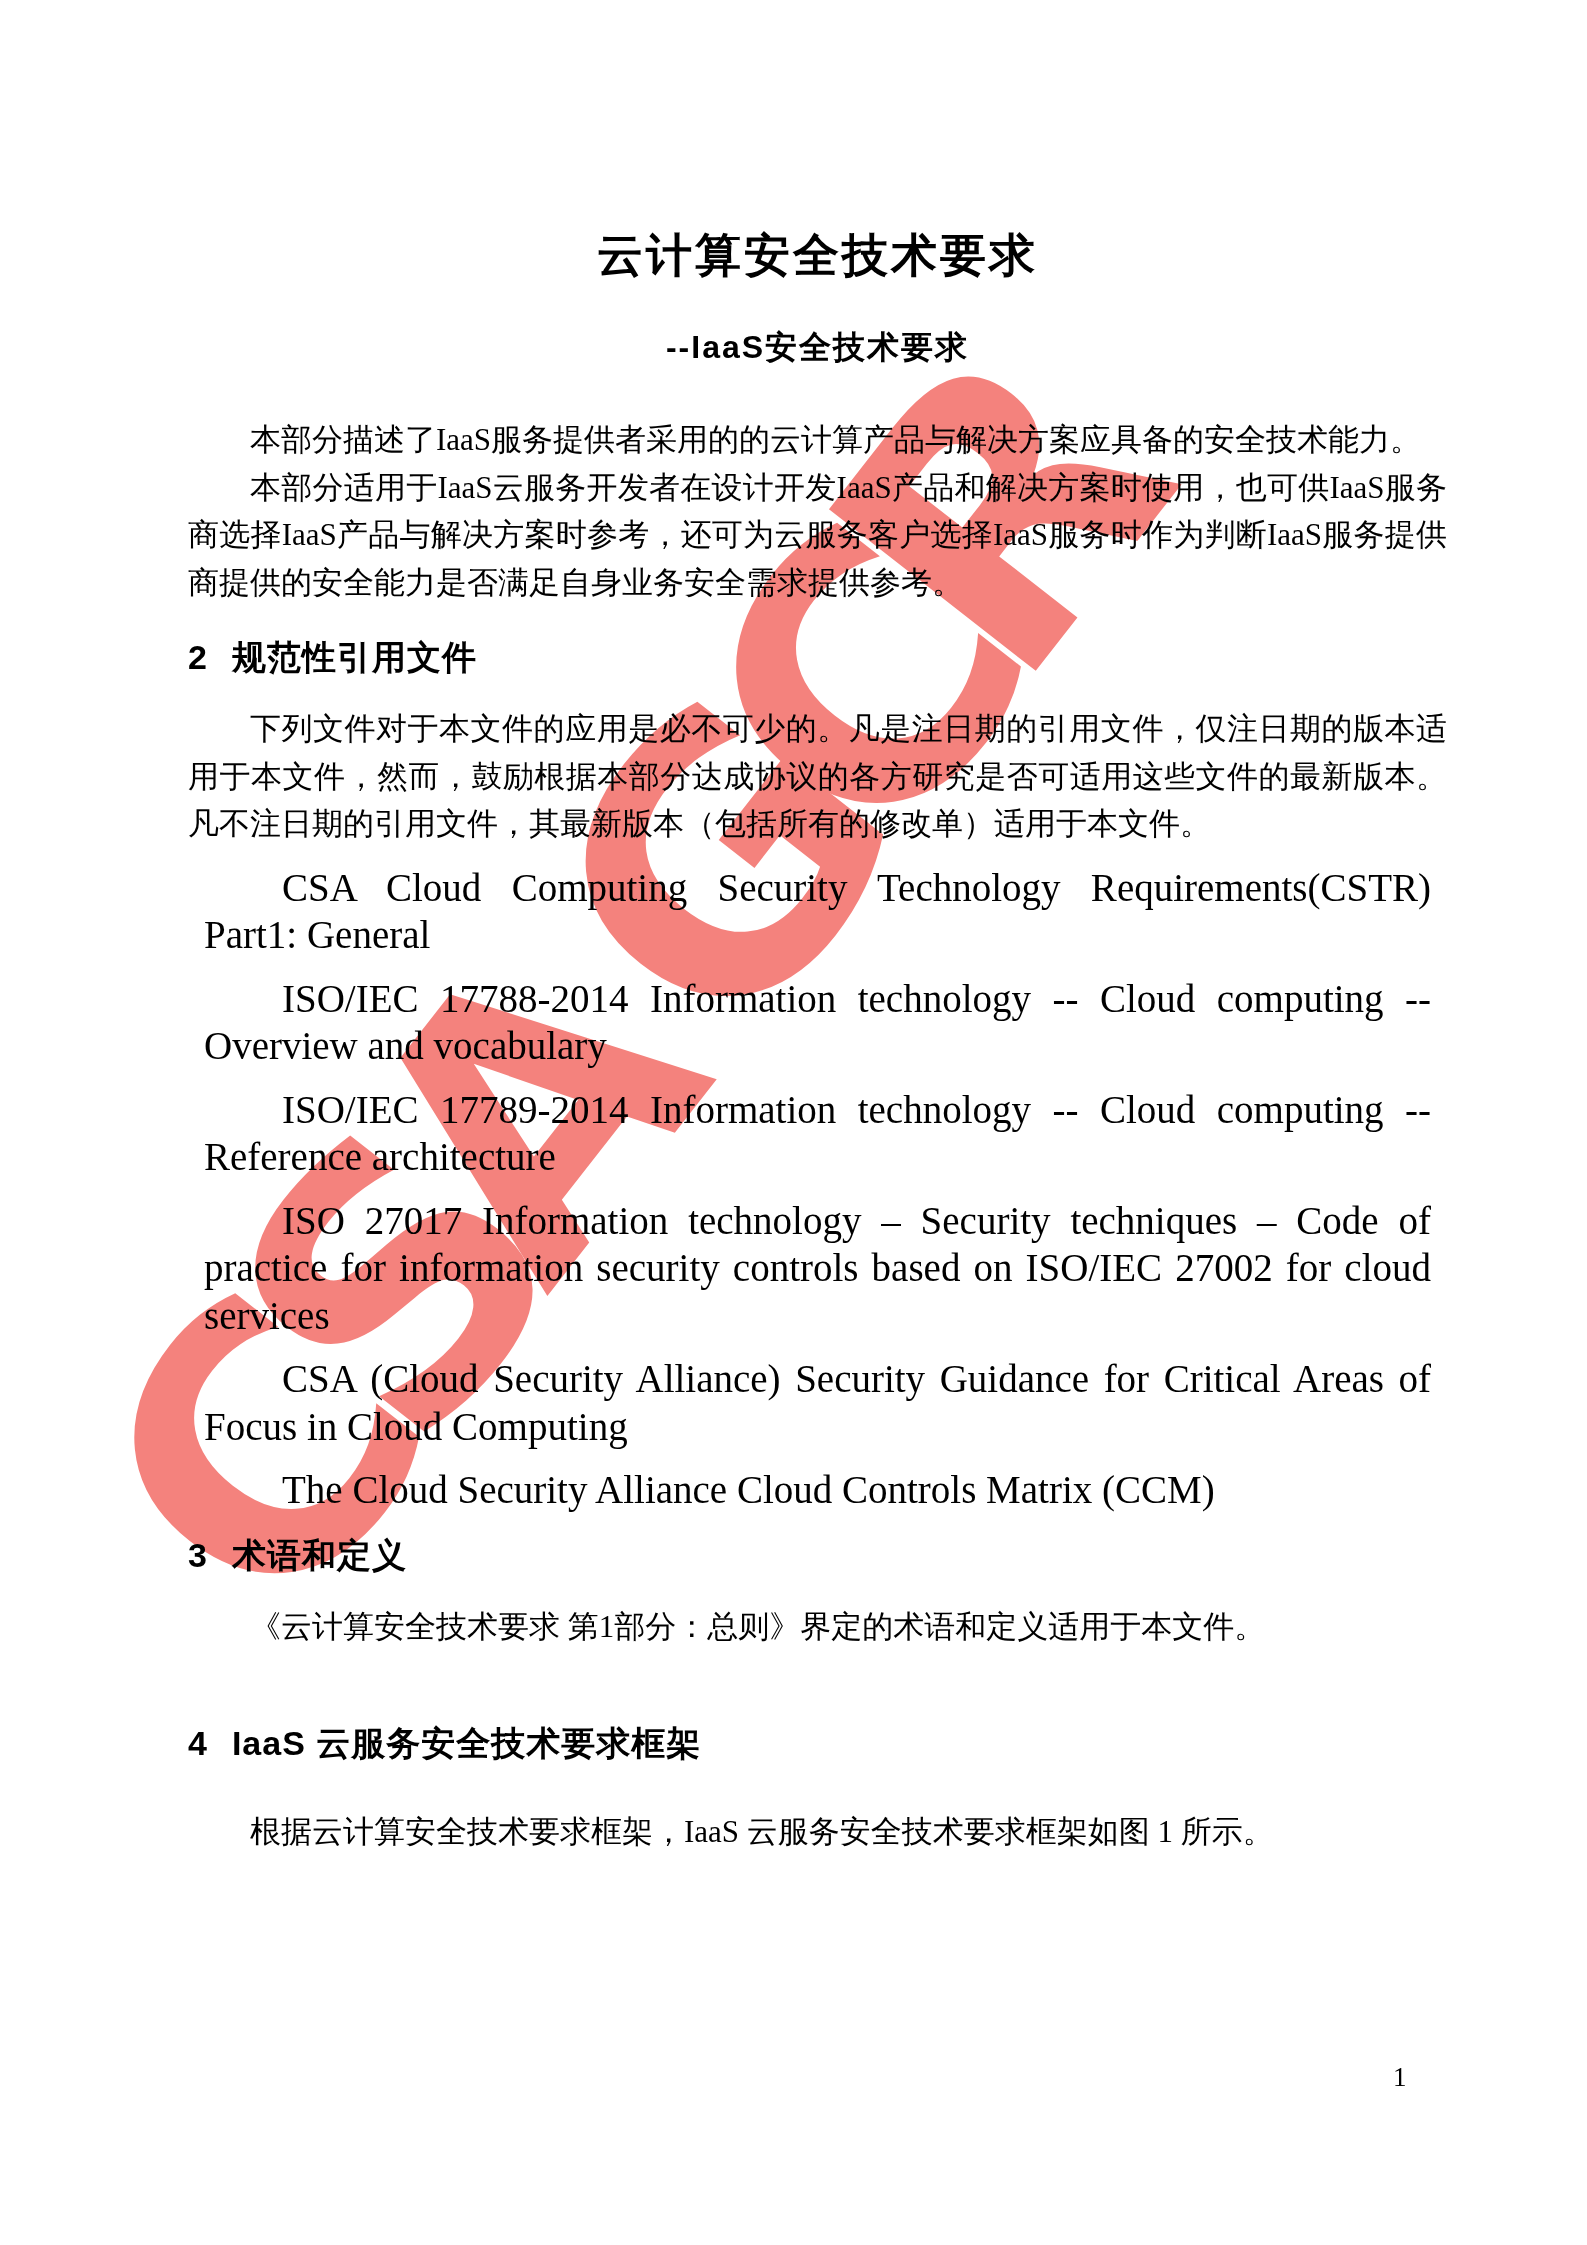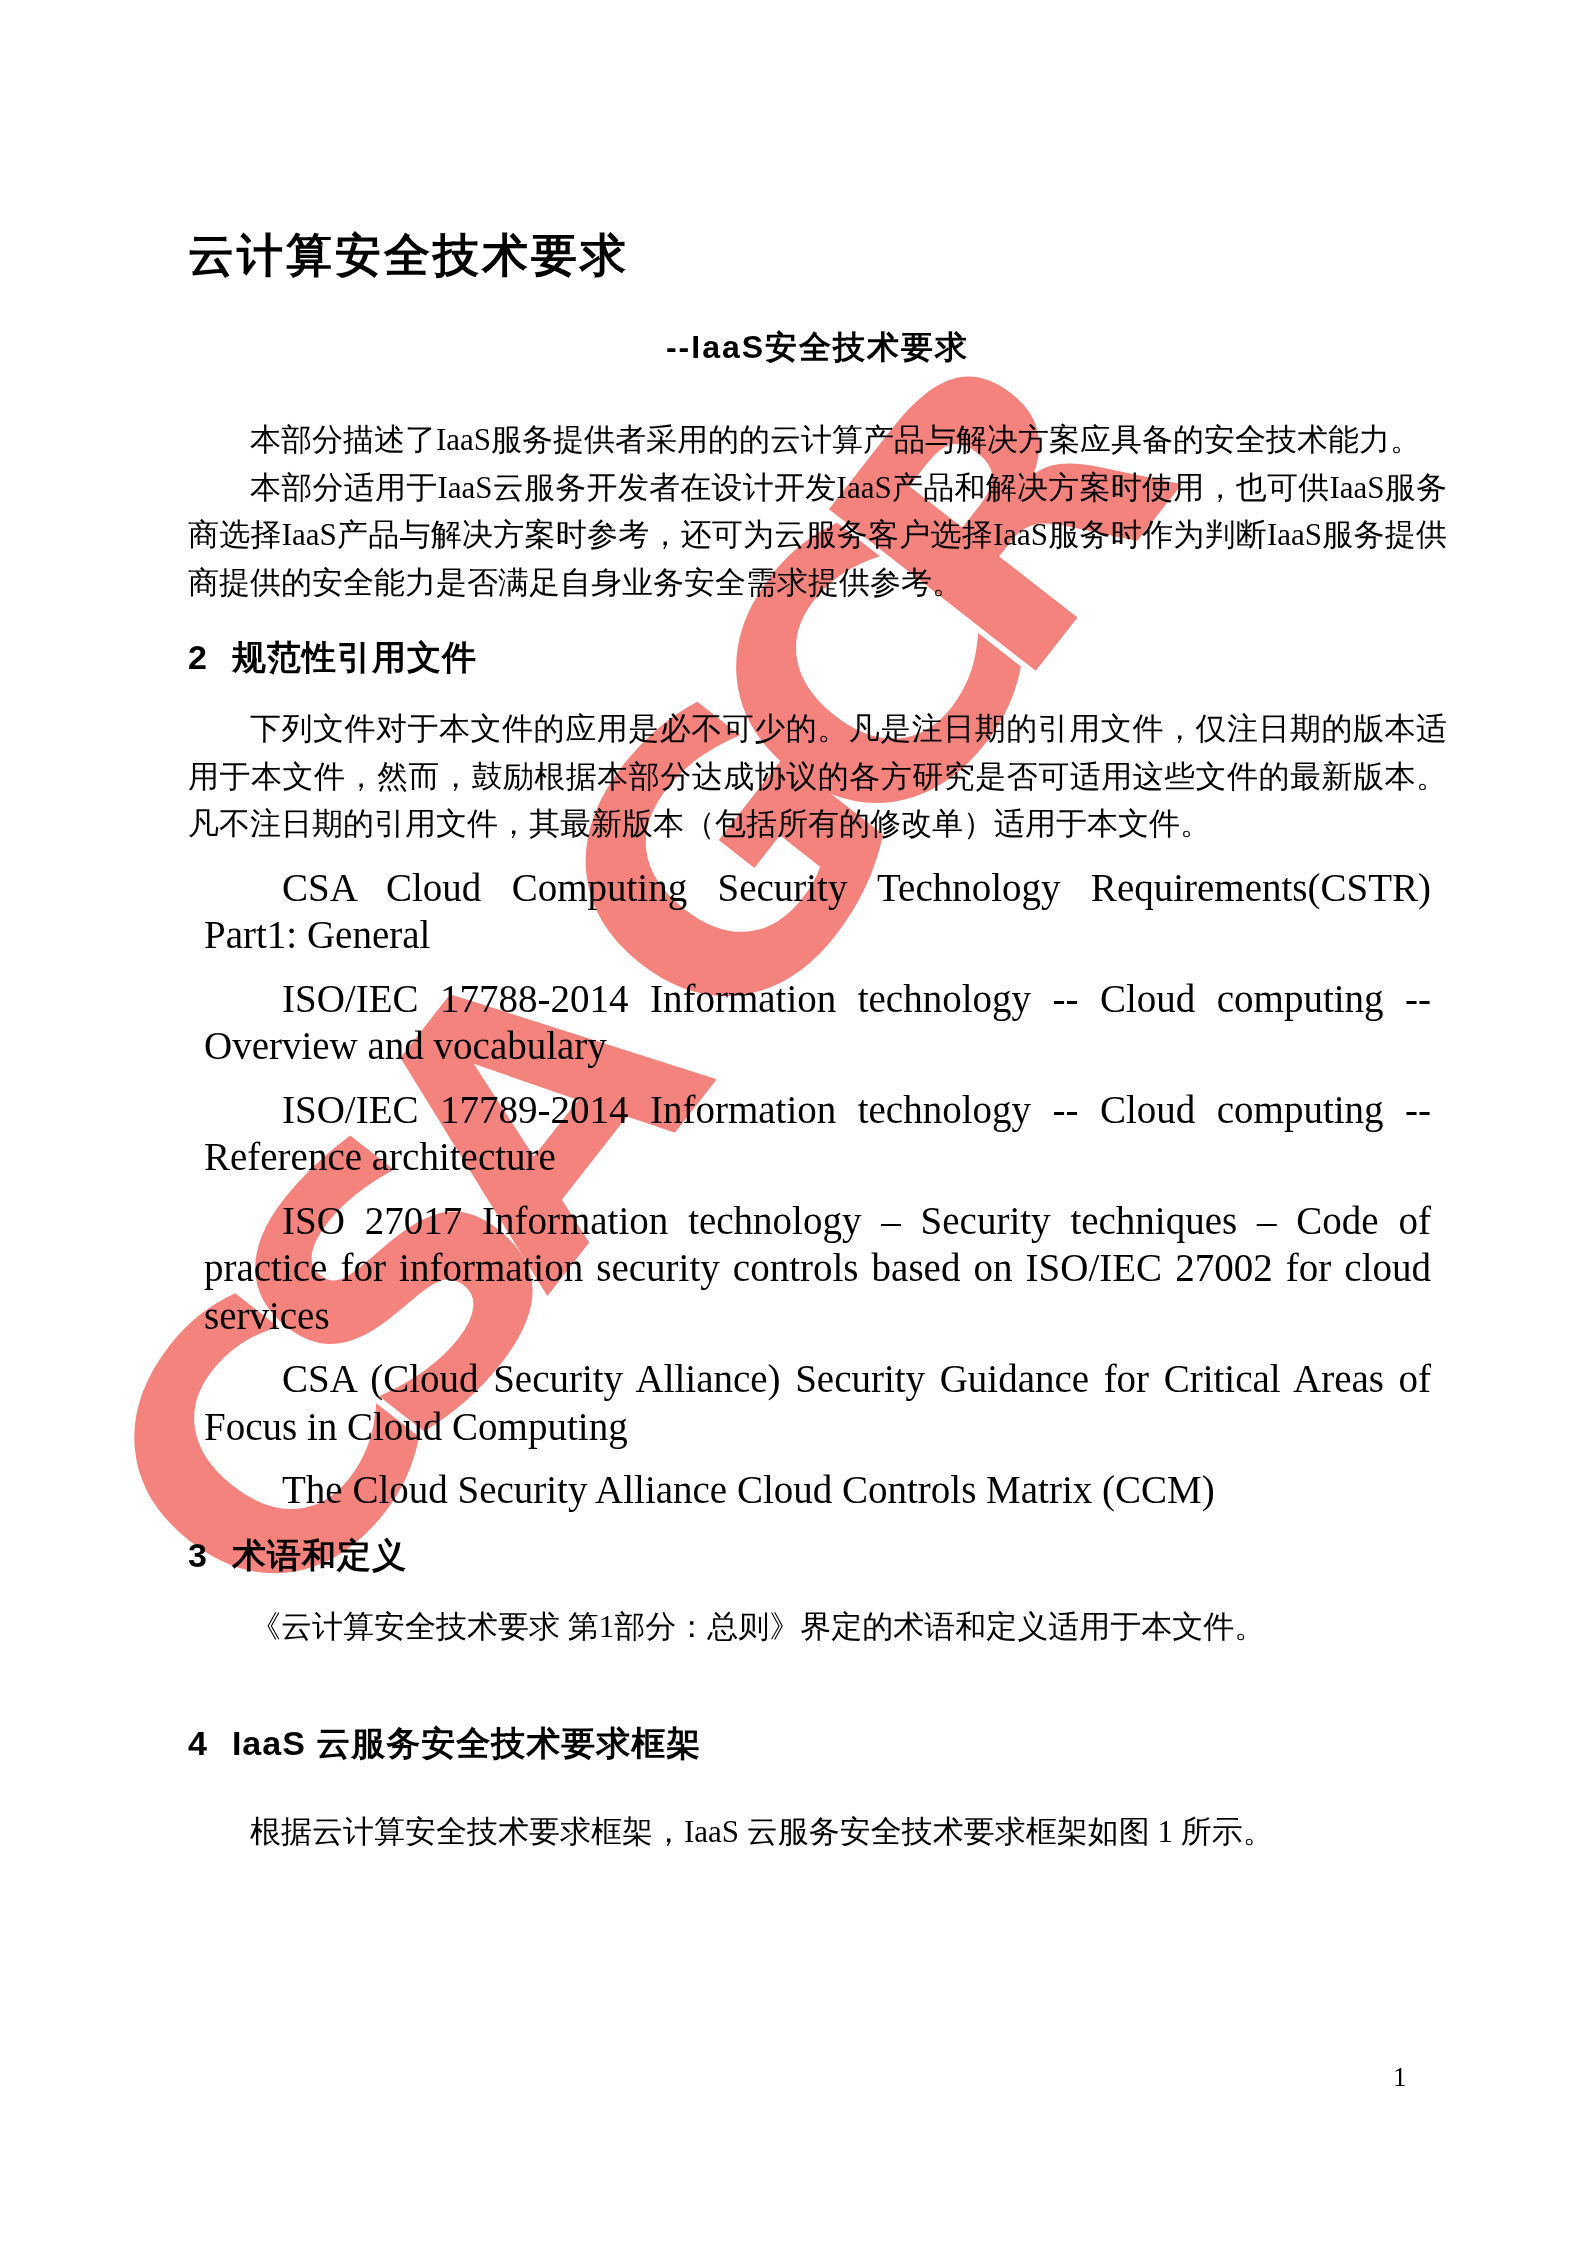--- a/index.html
+++ b/index.html
@@ -27,21 +27,21 @@
     z-index:0;
     pointer-events:none;
   }
   .content {
     position:relative;
     z-index:1;
     padding:0 140px 0 188px;
   }
   .doc-title {
     margin:225px 0 0 0;
-    text-align:left;
+    text-align:center;
     font-family:"Liberation Sans","DejaVu Sans",sans-serif;
     font-weight:bold;
     font-size:46px;
     line-height:60px;
     letter-spacing:3px;
   }
   .doc-subtitle {
     margin:32px 0 0 0;
     text-align:center;
     font-family:"Liberation Sans","DejaVu Sans",sans-serif;

